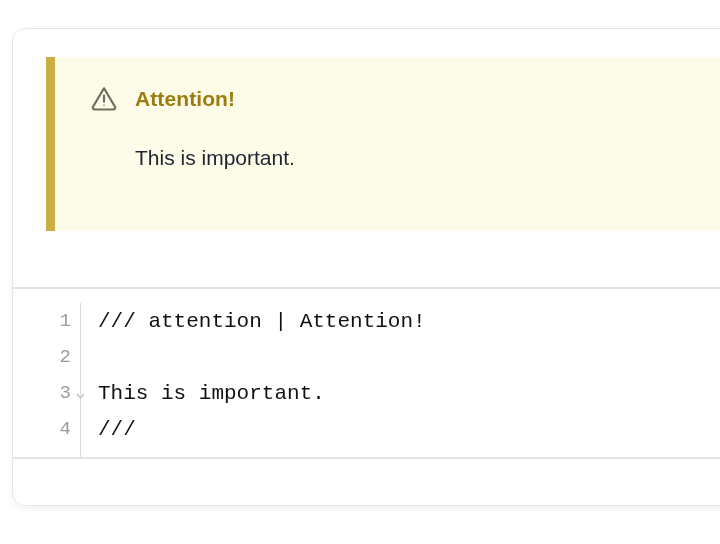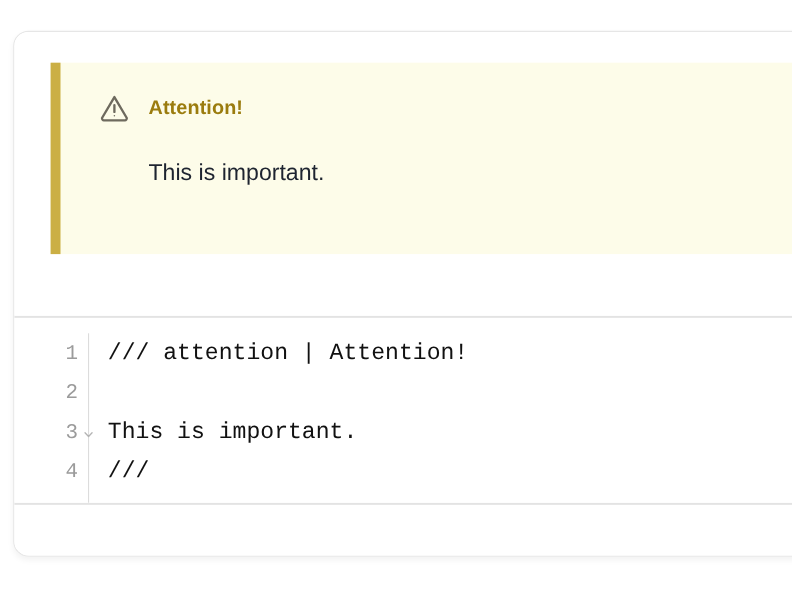--- a/index.html
+++ b/index.html
@@ -78,21 +78,21 @@
 
   .warn-icon {
     width: 30px;
     height: 30px;
     flex: 0 0 30px;
     display: block;
   }
 
   .callout-title {
     font-family: "Liberation Sans", sans-serif;
-    font-size: 18px;
+    font-size: 21px;
     font-weight: bold;
     color: #9b7c0e;
     letter-spacing: 0.1px;
     line-height: 1;
     white-space: nowrap;
   }
 
   .callout-text {
     padding-left: 80px;
     margin-top: 32px;

